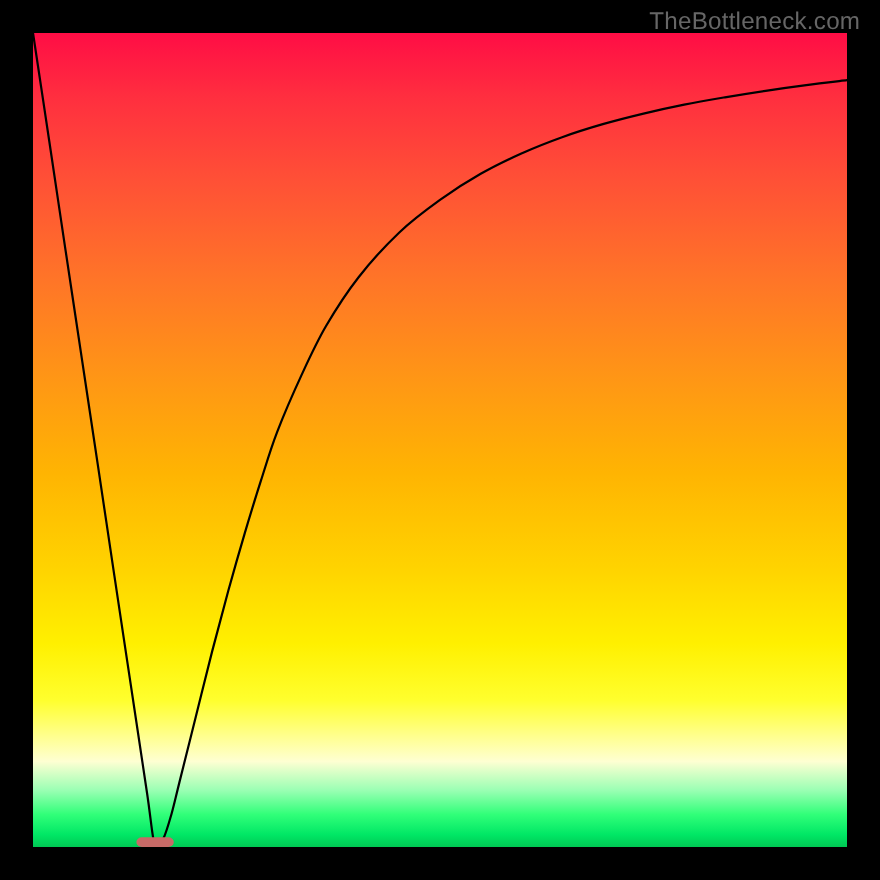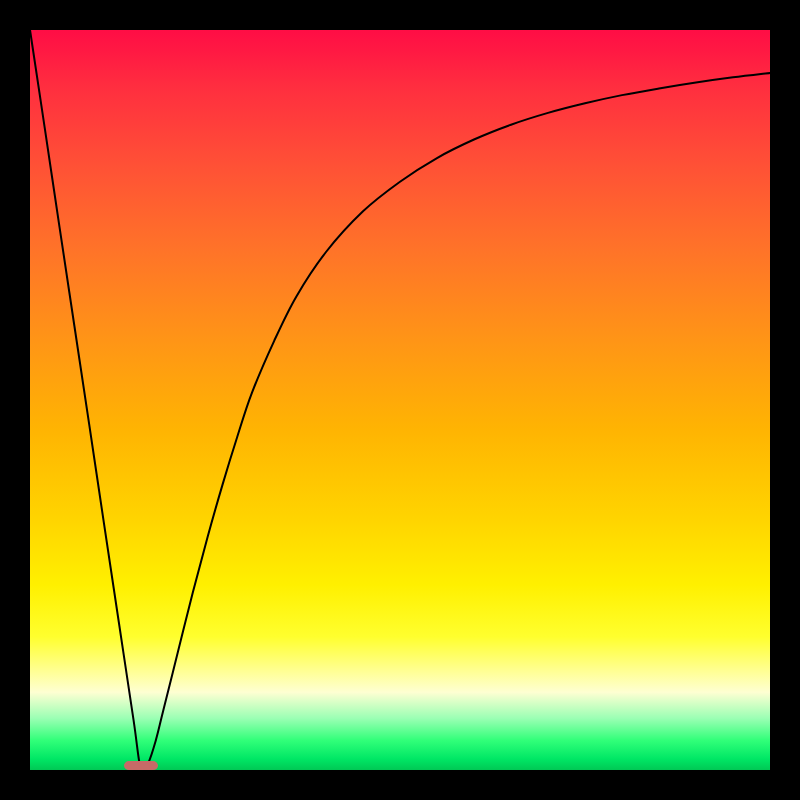--- a/index.html
+++ b/index.html
@@ -62,19 +62,20 @@
   }
   .marker {
     fill: #c76a67;
     stroke: none;
   }
 </style>
 </head>
 <body>
 
 <div class="frame">
+  <div class="watermark">TheBottleneck.com</div>
   <div class="plot-area">
     <svg viewBox="0 0 740 740" preserveAspectRatio="none">
       <path id="curve-path" fill="none" stroke="#000000" stroke-width="2" stroke-linejoin="round" stroke-linecap="round" d="M 0.00 0.00 C 2.47 16.40, 9.87 65.49, 14.80 98.42 C 19.73 131.35, 24.67 164.65, 29.60 197.58 C 34.53 230.51, 39.47 263.19, 44.40 296.00 C 49.33 328.81, 54.27 361.49, 59.20 394.42 C 64.13 427.35, 69.07 460.65, 74.00 493.58 C 78.93 526.51, 83.87 559.19, 88.80 592.00 C 93.73 624.81, 99.90 665.75, 103.60 690.42 C 107.30 715.09, 108.53 732.97, 111.00 740.00 C 113.47 747.03, 115.93 737.53, 118.40 732.60 C 120.87 727.67, 123.33 719.03, 125.80 710.40 C 128.27 701.77, 129.50 695.60, 133.20 680.80 C 136.90 666.00, 143.07 641.33, 148.00 621.60 C 152.93 601.87, 157.87 581.52, 162.80 562.40 C 167.73 543.28, 172.67 524.78, 177.60 506.90 C 182.53 489.02, 187.47 471.75, 192.40 455.10 C 197.33 438.45, 202.27 422.42, 207.20 407.00 C 212.13 391.58, 215.83 378.63, 222.00 362.60 C 228.17 346.57, 236.80 326.83, 244.20 310.80 C 251.60 294.77, 257.77 281.20, 266.40 266.40 C 275.03 251.60, 284.90 236.18, 296.00 222.00 C 307.10 207.82, 320.67 193.02, 333.00 181.30 C 345.33 169.58, 357.67 160.58, 370.00 151.70 C 382.33 142.82, 394.67 135.05, 407.00 128.02 C 419.33 120.99, 431.67 115.07, 444.00 109.52 C 456.33 103.97, 468.67 99.16, 481.00 94.72 C 493.33 90.28, 505.67 86.46, 518.00 82.88 C 530.33 79.30, 542.67 76.22, 555.00 73.26 C 567.33 70.30, 579.67 67.59, 592.00 65.12 C 604.33 62.65, 616.67 60.56, 629.00 58.46 C 641.33 56.36, 653.67 54.39, 666.00 52.54 C 678.33 50.69, 690.67 48.96, 703.00 47.36 C 715.33 45.76, 733.83 43.66, 740.00 42.92"></path>
       <rect id="marker-rect" class="marker" rx="5" ry="5" x="93.98" y="731.12" width="34.04" height="8.88" fill="#c76a67"></rect>
     </svg>
   </div>
 </div>
 
 </body></html>

